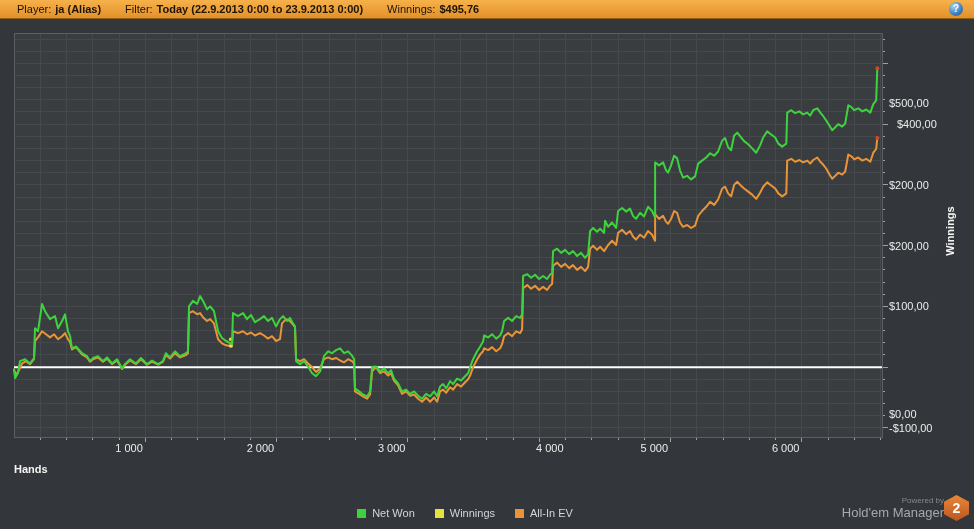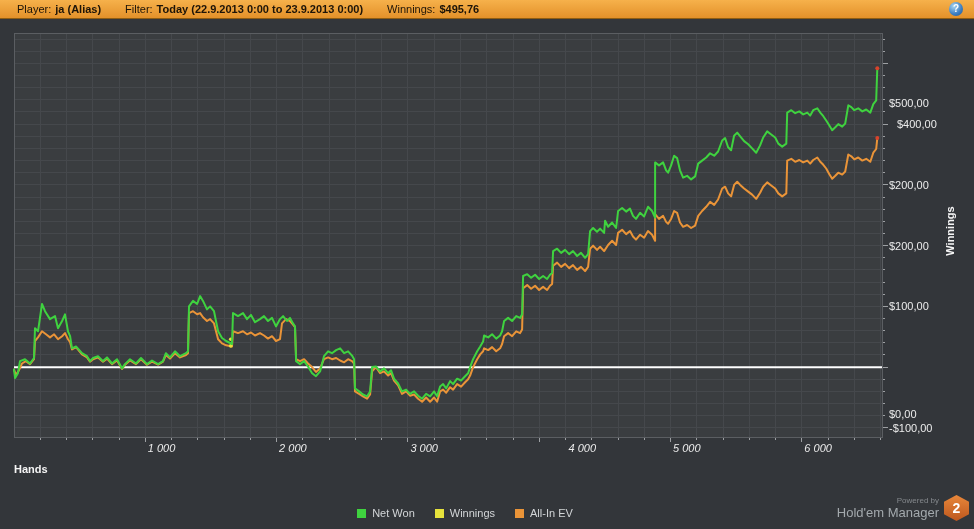--- a/index.html
+++ b/index.html
@@ -8,30 +8,30 @@
   .topbar{position:absolute;top:0;left:0;right:0;height:18px;
           background:linear-gradient(#f6b14b,#e3912a);border-bottom:1px solid #8f5d12;
           display:flex;align-items:center;padding-left:17px;font-size:11px;color:#1d1408;white-space:nowrap;}
   .topbar .lbl{margin-right:4px;}
   .topbar .val{font-weight:bold;margin-right:24px;}
   .help{position:absolute;right:11px;top:2px;width:14px;height:14px;border-radius:50%;
         background:radial-gradient(circle at 35% 30%,#a9d6f2,#3a7cc0 60%,#245890);
         color:#fff;font-size:10px;font-weight:bold;text-align:center;line-height:14px;cursor:pointer;}
   svg#plot{position:absolute;top:0;left:0;}
   .ylab{position:absolute;left:889px;font-size:11px;color:#ececec;line-height:14px;}
-  .xlab{position:absolute;top:442px;width:60px;text-align:right;font-size:11px;color:#ececec;font-style:italic;}
+  .xlab{position:absolute;top:442px;width:60px;text-align:left;font-size:11px;color:#ececec;}
   .hands{position:absolute;left:14px;width:868px;top:463px;text-align:left;
          font-weight:bold;font-size:11px;color:#f5f5f5;}
   .winnings{position:absolute;left:950px;top:231px;transform:translate(-50%,-50%) rotate(-90deg);
             font-weight:bold;font-size:11px;color:#f5f5f5;white-space:nowrap;}
   .legend{position:absolute;left:0;width:974px;top:507px;display:flex;justify-content:center;
           gap:20px;transform:translateX(-22px);font-size:11px;color:#d3d6d8;}
   .legend-item{display:flex;align-items:center;gap:6px;cursor:pointer;}
   .swatch{width:9px;height:9px;display:inline-block;}
-  .powered{position:absolute;right:5px;bottom:8px;display:flex;align-items:center;gap:5px;}
+  .powered{position:absolute;right:5px;bottom:8px;display:flex;align-items:center;}
   .powered-texts{display:flex;flex-direction:column;align-items:flex-end;}
   .powered-by-text{font-size:8px;color:#85898d;}
   .brand-text{font-size:13px;color:#a3a9ad;}
   .badge{width:25px;height:26px;clip-path:polygon(50% 0,100% 26%,100% 74%,50% 100%,0 74%,0 26%);
          background:linear-gradient(#e8873a,#bd571e);color:#fff;font-weight:bold;font-size:14px;
          text-align:center;line-height:26px;}
 </style>
 </head>
 <body>
 

